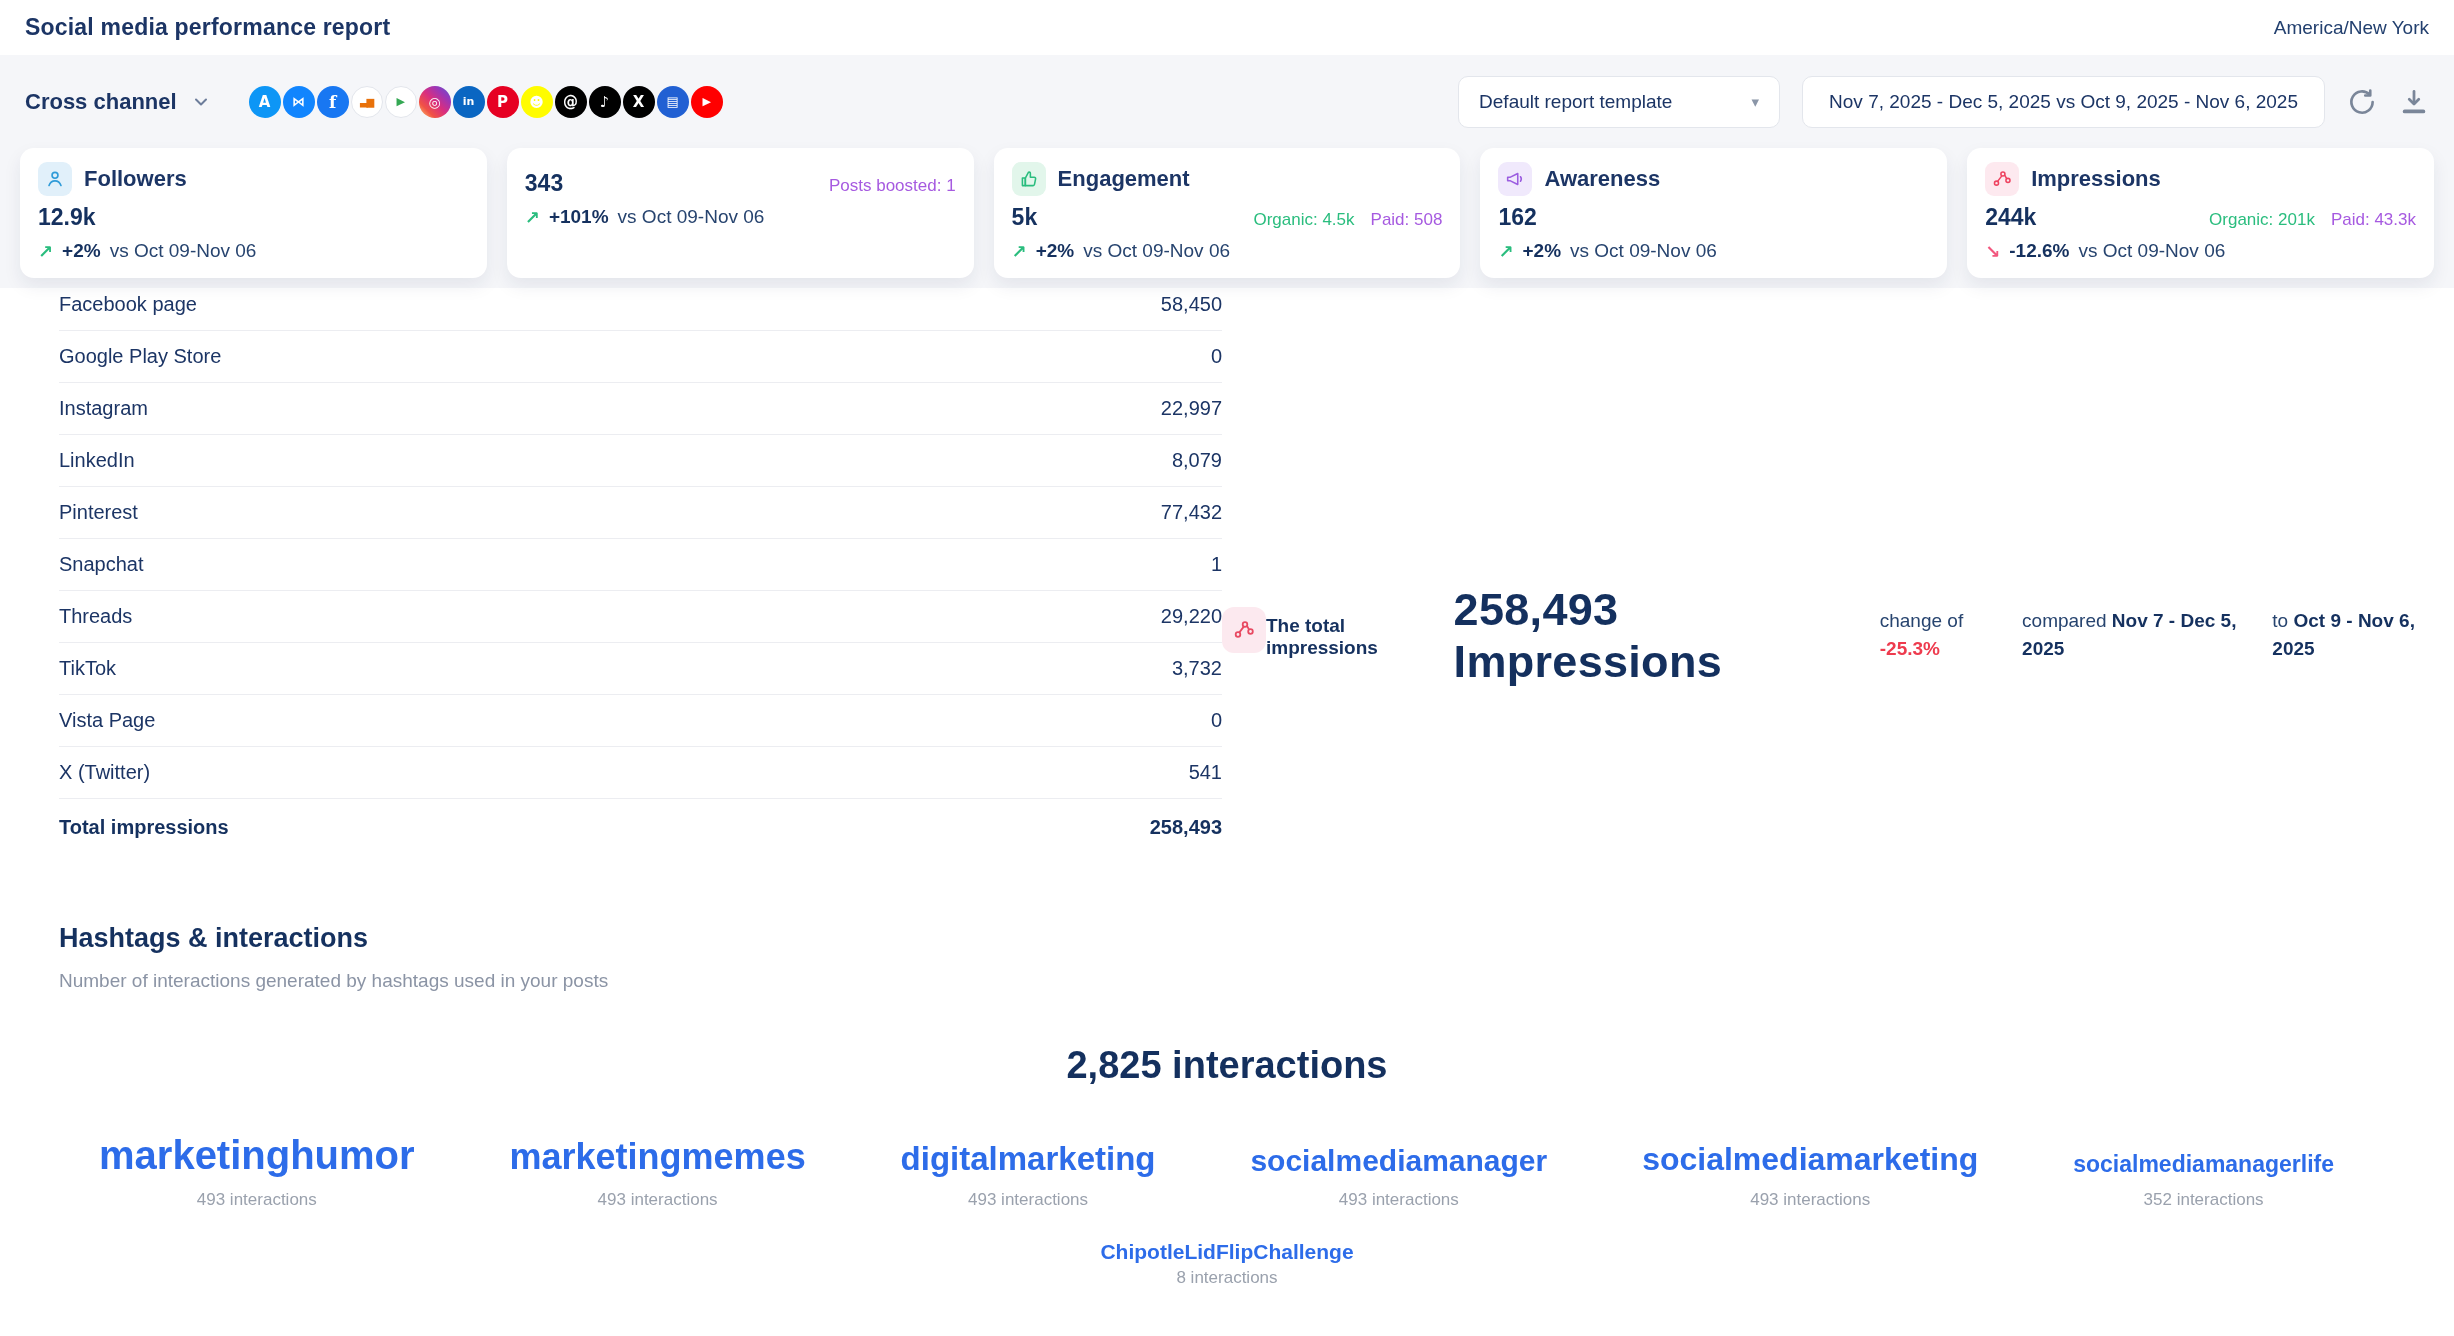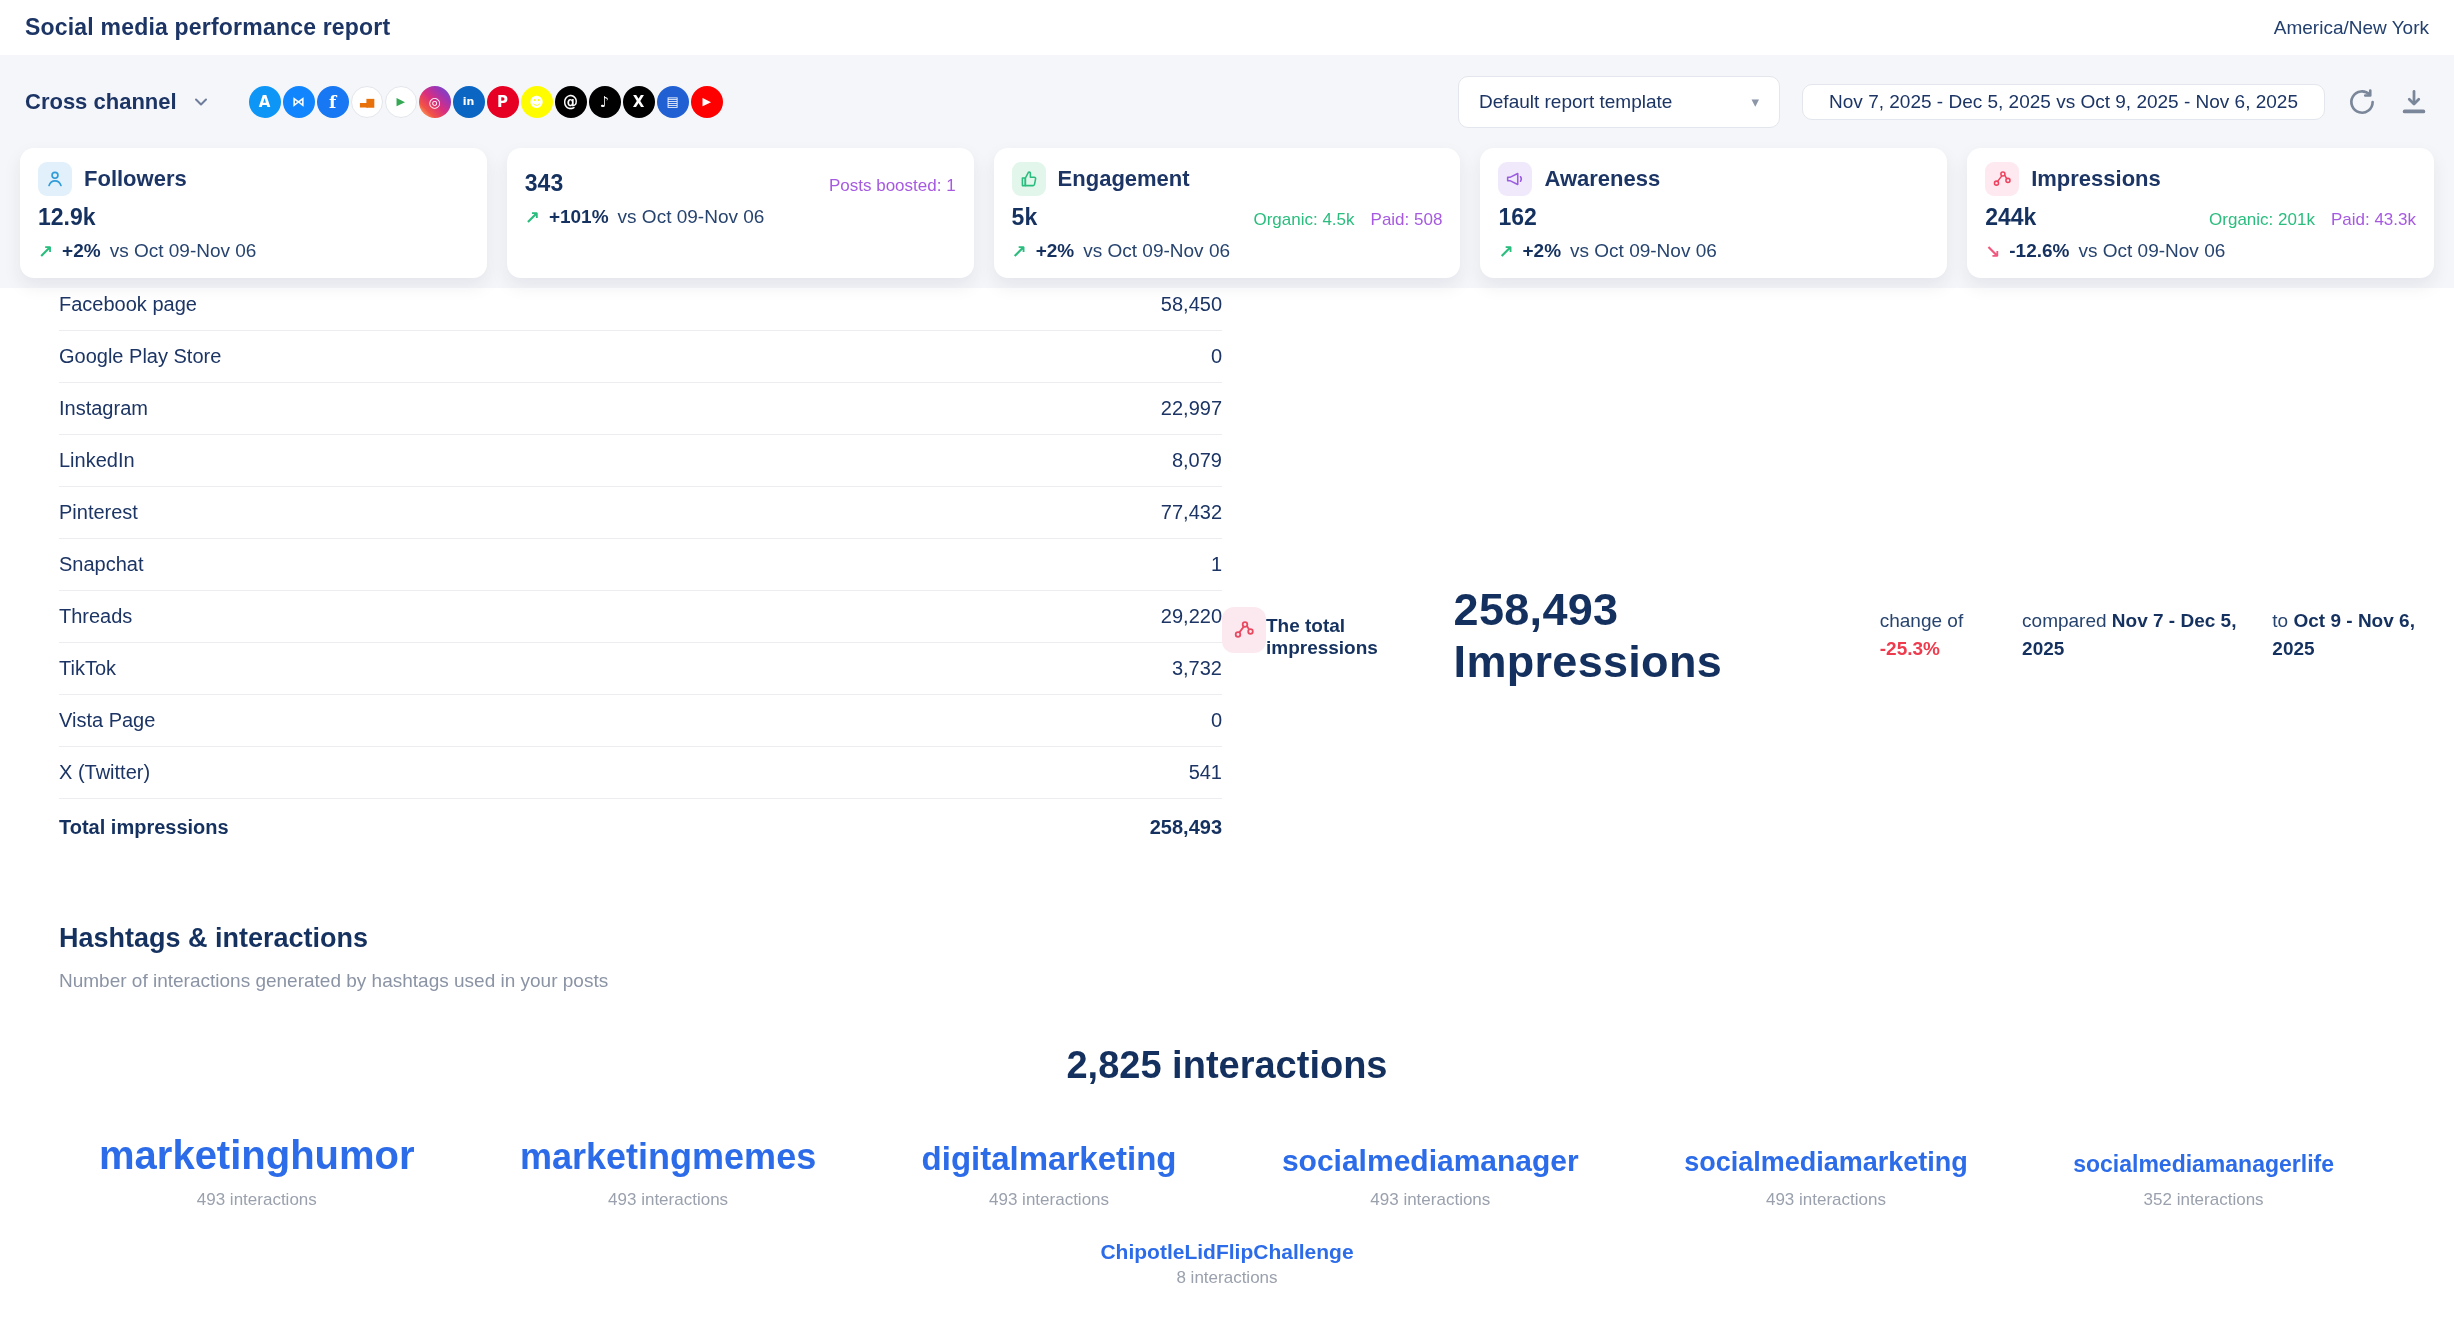--- a/index.html
+++ b/index.html
@@ -32,21 +32,21 @@
   [data-name="channel-icon-bluesky"] .glyph { font-size:13px; }
   [data-name="channel-icon-vista-page"] .glyph { font-size:13px; }
   [data-name="channel-icon-facebook"] .glyph { font-family:"DejaVu Serif", serif; font-size:17px; }
 
   .toolbar-right { margin-left:auto; display:flex; align-items:center; gap:22px; }
   .tpl-select { width:322px; height:52px; background:#fff; border:1px solid #e3e6ec;
     border-radius:10px; display:flex; align-items:center; justify-content:space-between;
     padding:0 20px; cursor:pointer; }
   .tpl-select .val { font-size:19px; color:#1c3565; }
   .tpl-select .caret { color:#8b96a8; font-size:15px; }
-  .date-range { height:36px; background:#fff; border:1px solid #e3e6ec; border-radius:10px;
+  .date-range { height:52px; background:#fff; border:1px solid #e3e6ec; border-radius:10px;
     display:flex; align-items:center; padding:0 26px; font-size:19px; color:#1c3565;
     cursor:pointer; }
   .tool-icon { width:30px; height:30px; color:#7a8699; cursor:pointer; }
   .tool-icon svg { width:100%; height:100%; }
 
   
   .cards-strip { background:#f5f6f9; padding:0 20px 10px; display:flex; gap:20px; }
   .card { flex:1; background:#fff; border-radius:14px; padding:14px 18px 16px;
     box-shadow:0 8px 18px rgba(24,40,82,.08); }
   .card-head { display:flex; align-items:center; gap:12px; }
@@ -101,21 +101,21 @@
   .ht-total { margin-top:52px; text-align:center; font-size:38px; font-weight:700;
     color:#14305e; padding-right:59px; }
   .cloud { margin-top:46px; display:flex; justify-content:space-between;
     align-items:flex-end; padding:0 120px 0 40px; }
   .cloud-item { display:flex; flex-direction:column; align-items:center; }
   .tag { color:#2d6ce9; font-weight:700; }
   .cloud-item:nth-child(1) .tag { font-size:40px; }
   .cloud-item:nth-child(2) .tag { font-size:36px; }
   .cloud-item:nth-child(3) .tag { font-size:33px; }
   .cloud-item:nth-child(4) .tag { font-size:30px; }
-  .cloud-item:nth-child(5) .tag { font-size:27px; }
+  .cloud-item:nth-child(5) .tag { font-size:32px; }
   .cloud-item:nth-child(6) .tag { font-size:23px; }
   .count { margin-top:12px; font-size:17px; color:#9aa1ad; }
   .featured { margin-top:30px; display:flex; flex-direction:column; align-items:center;
     padding-right:59px; }
   .featured .tag { font-size:21px; }
   .featured .count { margin-top:4px; }
 </style>
 </head>
 <body>
 

